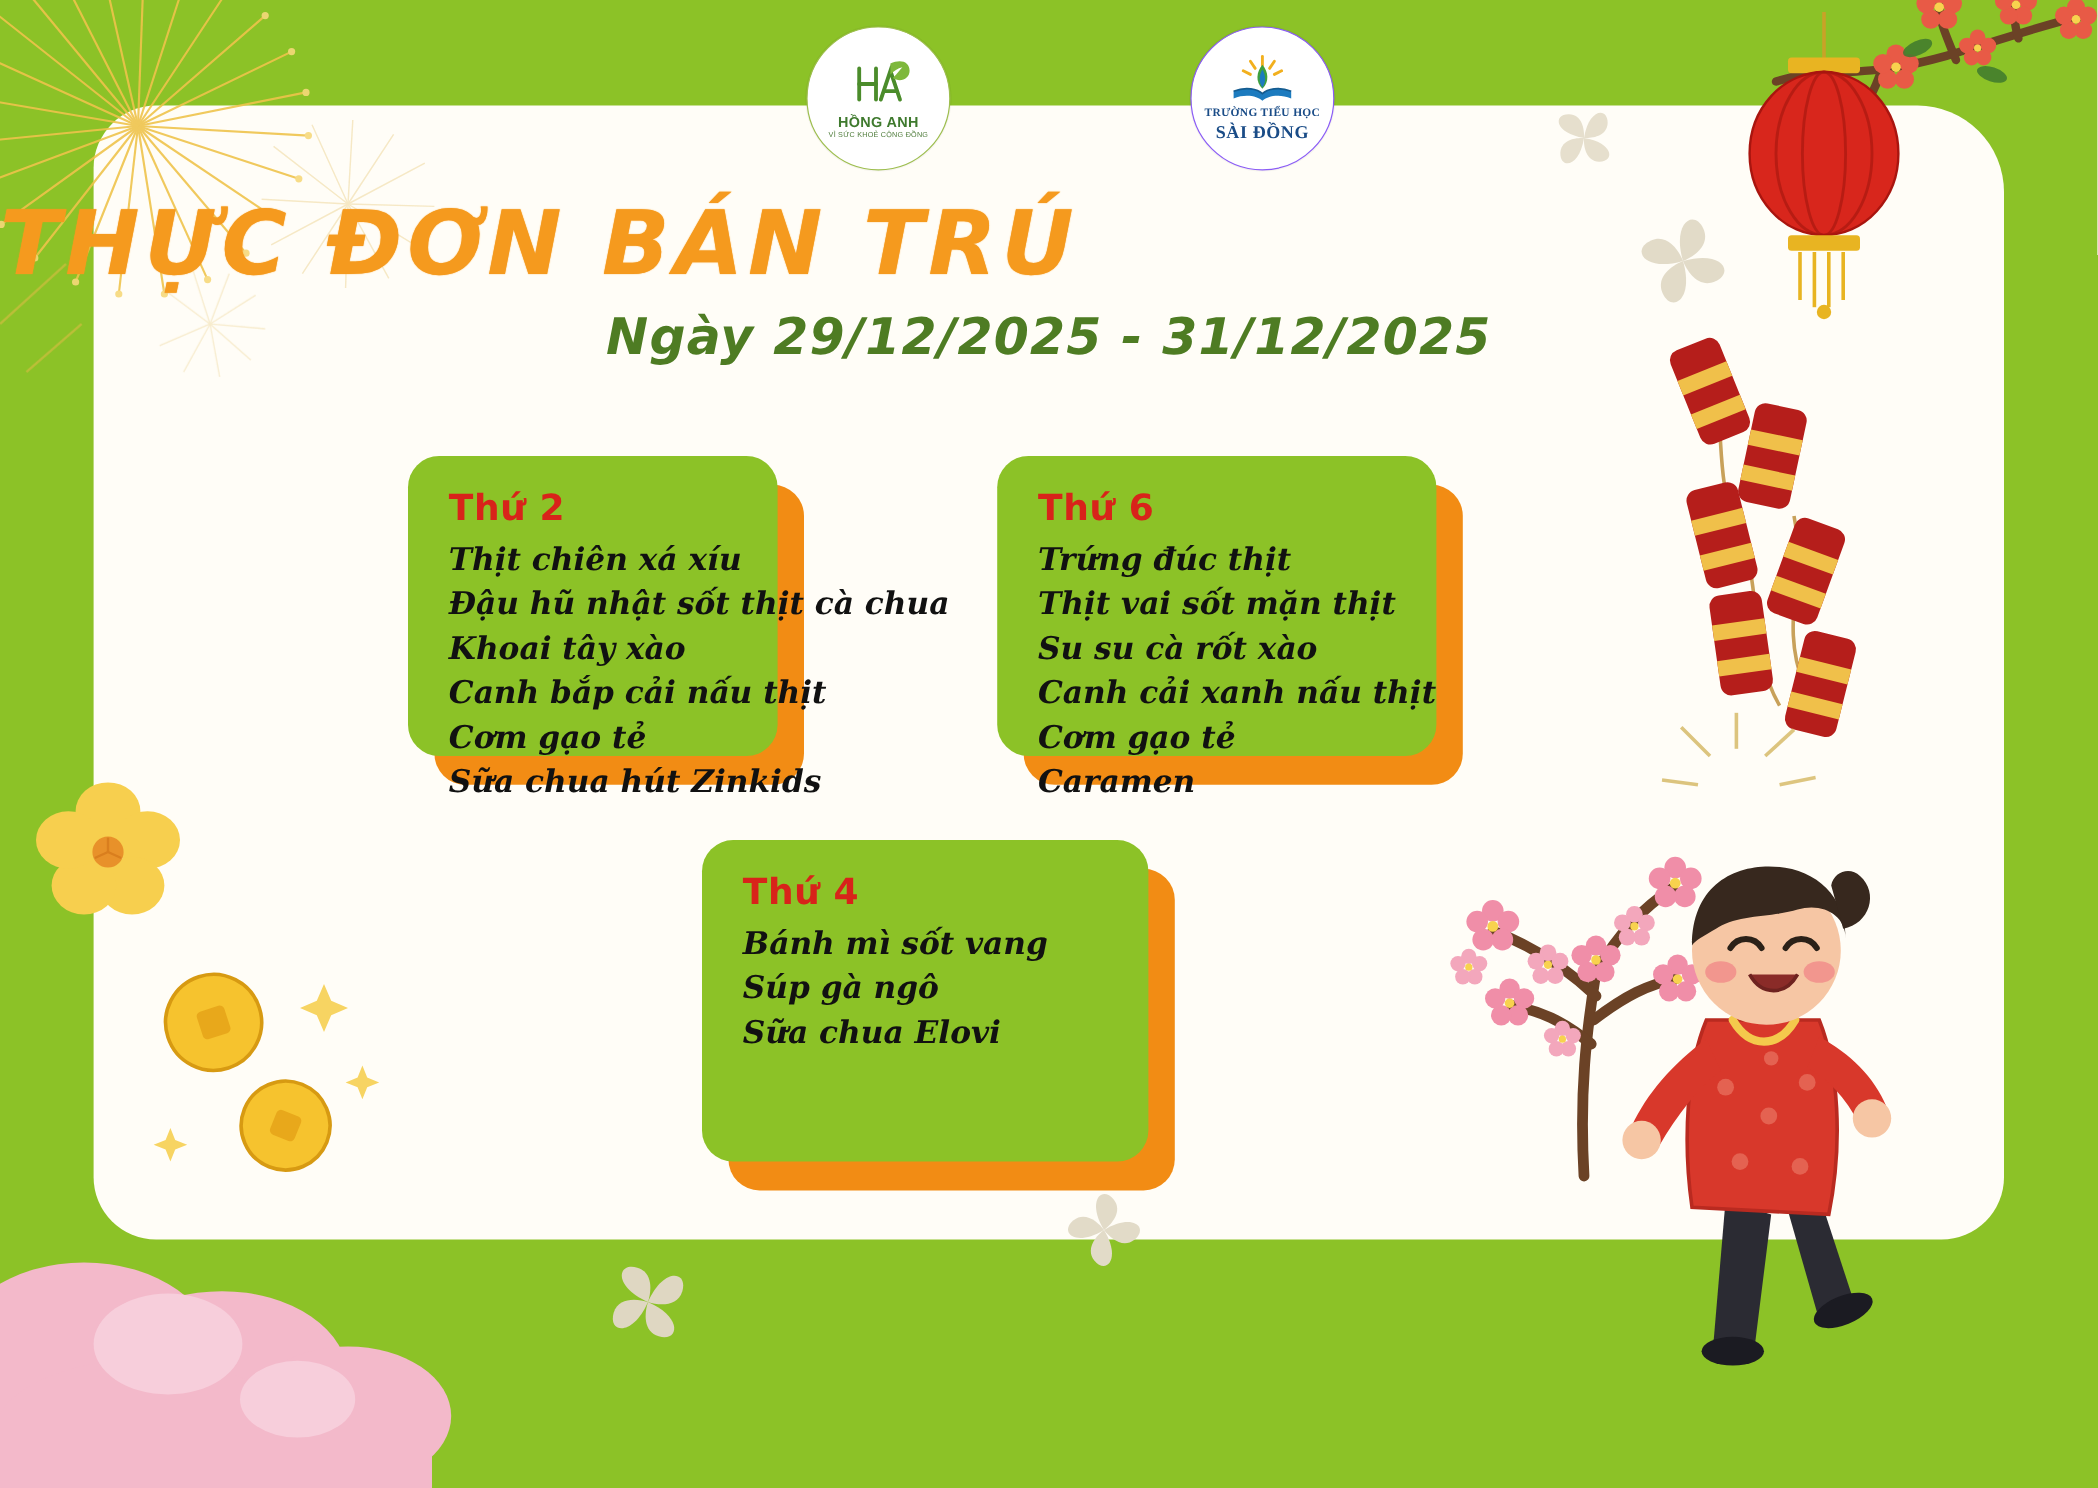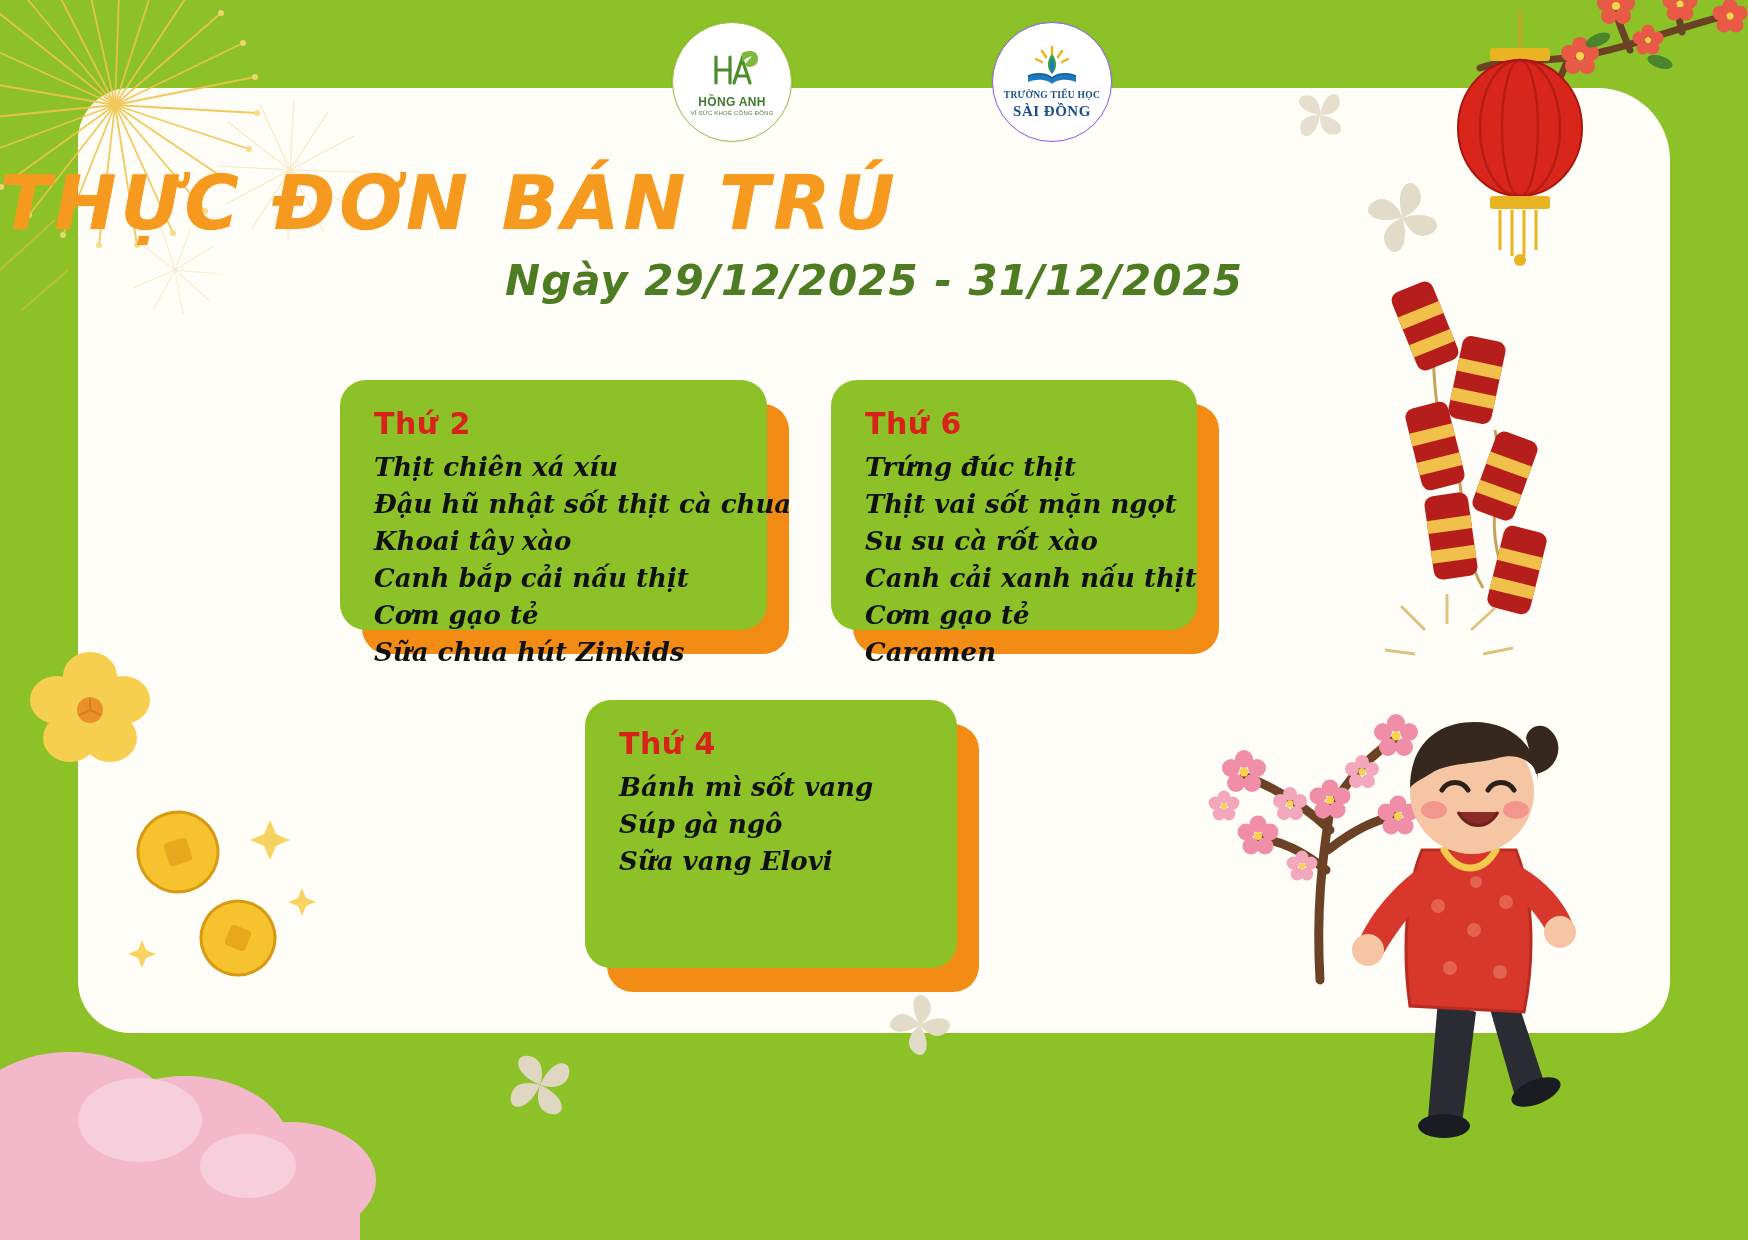--- a/index.html
+++ b/index.html
@@ -130,21 +130,21 @@
     margin-bottom: 8px;
   }
   .card-list { list-style: none; }
   .card-list li {
     font-family: "DejaVu Serif", serif;
     font-weight: bold; font-style: italic;
     font-size: 26px; line-height: 1.42;
     color: #111111; white-space: nowrap;
   }
 
-  .card-mon { left: 340px; top: 380px; width: 427px; height: 250px; }
+  .card-mon { left: 340px; top: 380px; width: 308px; height: 250px; }
   .card-tue { left: 831px; top: 380px; width: 366px; height: 250px; }
   .card-wed { left: 585px; top: 700px; width: 372px; height: 268px; }
 </style>
 </head>
 <body>
 
 <div class="poster">
 
   <div class="white-panel"></div>
 
@@ -677,34 +677,34 @@
       </ul>
     </div>
   </div>
 
   <div class="card-wrap card-tue">
     <div class="card-shadow"></div>
     <div class="card">
       <div class="card-day">Thứ 6</div>
       <ul class="card-list">
         <li>Trứng đúc thịt</li>
-        <li>Thịt vai sốt mặn ngọt</li>
+        <li>Thịt vai sốt mặn thịt</li>
         <li>Su su cà rốt xào</li>
         <li>Canh cải xanh nấu thịt</li>
         <li>Cơm gạo tẻ</li>
         <li>Caramen</li>
       </ul>
     </div>
   </div>
 
   <div class="card-wrap card-wed">
     <div class="card-shadow"></div>
     <div class="card">
       <div class="card-day">Thứ 4</div>
       <ul class="card-list">
         <li>Bánh mì sốt vang</li>
         <li>Súp gà ngô</li>
-        <li>Sữa vang Elovi</li>
+        <li>Sữa chua Elovi</li>
       </ul>
     </div>
   </div>
 
 </div>
 
 </body></html>

